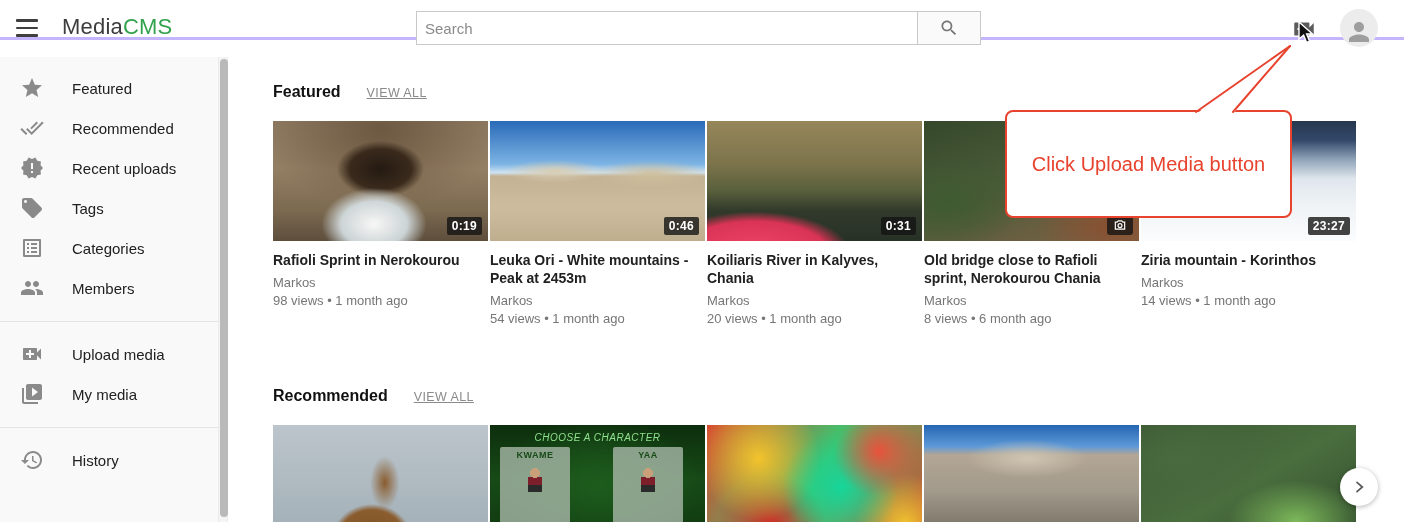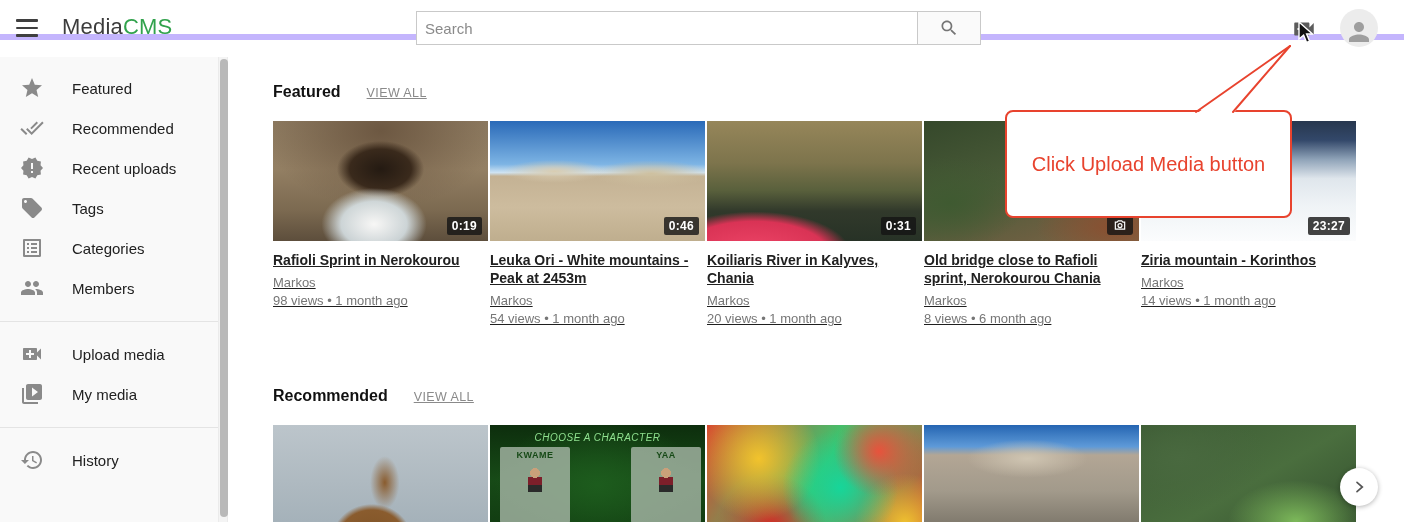--- a/index.html
+++ b/index.html
@@ -5,21 +5,21 @@
   * { margin:0; padding:0; box-sizing:border-box; }
   html,body { width:1404px; height:522px; }
   body {
     font-family:"Liberation Sans", sans-serif;
     background:#ffffff; position:relative; overflow:hidden;
     color:#1f1f1f;
   }
   
   .header {
     position:absolute; left:0; top:0; width:1404px; height:40px;
-    background:#fff; border-bottom:6px solid #c4b5fd; z-index:5;
+    background:#fff; border-bottom:3px solid #c4b5fd; z-index:5;
   }
   .burger {
     position:absolute; left:16px; top:17px; width:24px; height:22px;
     display:flex; flex-direction:column; justify-content:center; gap:5px; cursor:pointer;
   }
   .burger span { display:block; width:22px; height:2.4px; background:#3f3f3f; border-radius:1px; }
   .logo {
     position:absolute; left:62px; top:14px; font-size:22px; letter-spacing:.2px;
     color:#3c3c3c; cursor:pointer; font-weight:400;
   }
@@ -79,21 +79,21 @@
     position:absolute; right:6px; bottom:6px; background:rgba(20,20,20,.8); color:#fff;
     font-size:12px; font-weight:700; padding:2px 5px; border-radius:2px; letter-spacing:.3px;
   }
   .cam-badge {
     position:absolute; right:6px; bottom:6px; background:rgba(20,20,20,.8); color:#fff;
     width:26px; height:20px; border-radius:3px; display:flex; align-items:center; justify-content:center;
   }
   .card-title { margin-top:10px; font-size:14px; font-weight:700; color:#212121; line-height:18px; cursor:pointer; }
   .card-author { margin-top:6px; font-size:13px; color:#767676; }
   .card-meta { margin-top:3px; font-size:13px; color:#767676; }
-  .section1-body { min-height:237px;text-decoration:underline; }
+  .section1-body { min-height:237px; }
   
   .t-waterfall { background:
     radial-gradient(ellipse 34% 42% at 47% 86%, rgba(255,255,255,.95) 0%, rgba(221,233,239,.85) 45%, rgba(200,215,225,0) 72%),
     radial-gradient(ellipse 26% 30% at 50% 40%, #241a12 0%, #3a2a1c 55%, rgba(58,42,28,0) 78%),
     radial-gradient(ellipse 75% 90% at 50% 8%, #6d5842 0%, rgba(109,88,66,0) 72%),
     linear-gradient(180deg,#8d7a60 0%,#937f63 40%,#7b6950 75%,#5d4e3c 100%); }
   .t-desert { background:
     radial-gradient(ellipse 30% 12% at 30% 42%, #d9cdb2 0%, rgba(217,205,178,0) 80%),
     radial-gradient(ellipse 35% 14% at 75% 44%, #cec09f 0%, rgba(206,192,159,0) 80%),
     linear-gradient(180deg,#2a6ab8 0%,#7db4e4 36%,#cfe3f2 43%,#c4b294 46%,#cdbc9e 72%,#bfae8e 100%); }
@@ -128,21 +128,21 @@
     linear-gradient(180deg,#2565b2 0%,#5e9ad8 18%,#b3a695 25%,#a29a8b 55%,#7c766a 85%,#6a655b 100%); }
   .t-leaves { background:
     radial-gradient(ellipse 42% 45% at 72% 80%, #7cb85a 0%, rgba(124,184,90,0) 75%),
     radial-gradient(ellipse 50% 55% at 18% 28%, #49693f 0%, rgba(73,105,63,0) 82%),
     linear-gradient(150deg,#3c5a34 0%,#4a6e3e 50%,#2f4a2b 100%); }
   
   .game-head { position:absolute; top:7px; width:100%; text-align:center;
     font-size:10px; font-weight:400; font-style:italic; color:#8fe08f; letter-spacing:.5px; }
   .game-panel { position:absolute; top:22px; width:70px; height:76px;
     background:rgba(165,180,165,.82); border-radius:2px; text-align:center; }
-  .game-panel.left { left:10px; } .game-panel.right { right:4px; }
+  .game-panel.left { left:10px; } .game-panel.right { right:22px; }
   .game-name { font-size:9px; font-weight:700; color:#174a17; margin-top:3px; letter-spacing:.5px; }
   .sprite { width:14px; height:24px; margin:8px auto 0;
     background: radial-gradient(circle 5px at 50% 5px, #caa07a 96%, rgba(0,0,0,0) 100%),
     linear-gradient(180deg, rgba(0,0,0,0) 9px, #7c1f2a 9px, #7c1f2a 17px, #2a2a2a 17px); }
   
   .callout-box {
     position:absolute; left:1005px; top:110px; width:287px; height:108px;
     background:#fff; border:2px solid #e8432e; border-radius:8px; z-index:20;
     display:flex; align-items:center; justify-content:center;
   }

